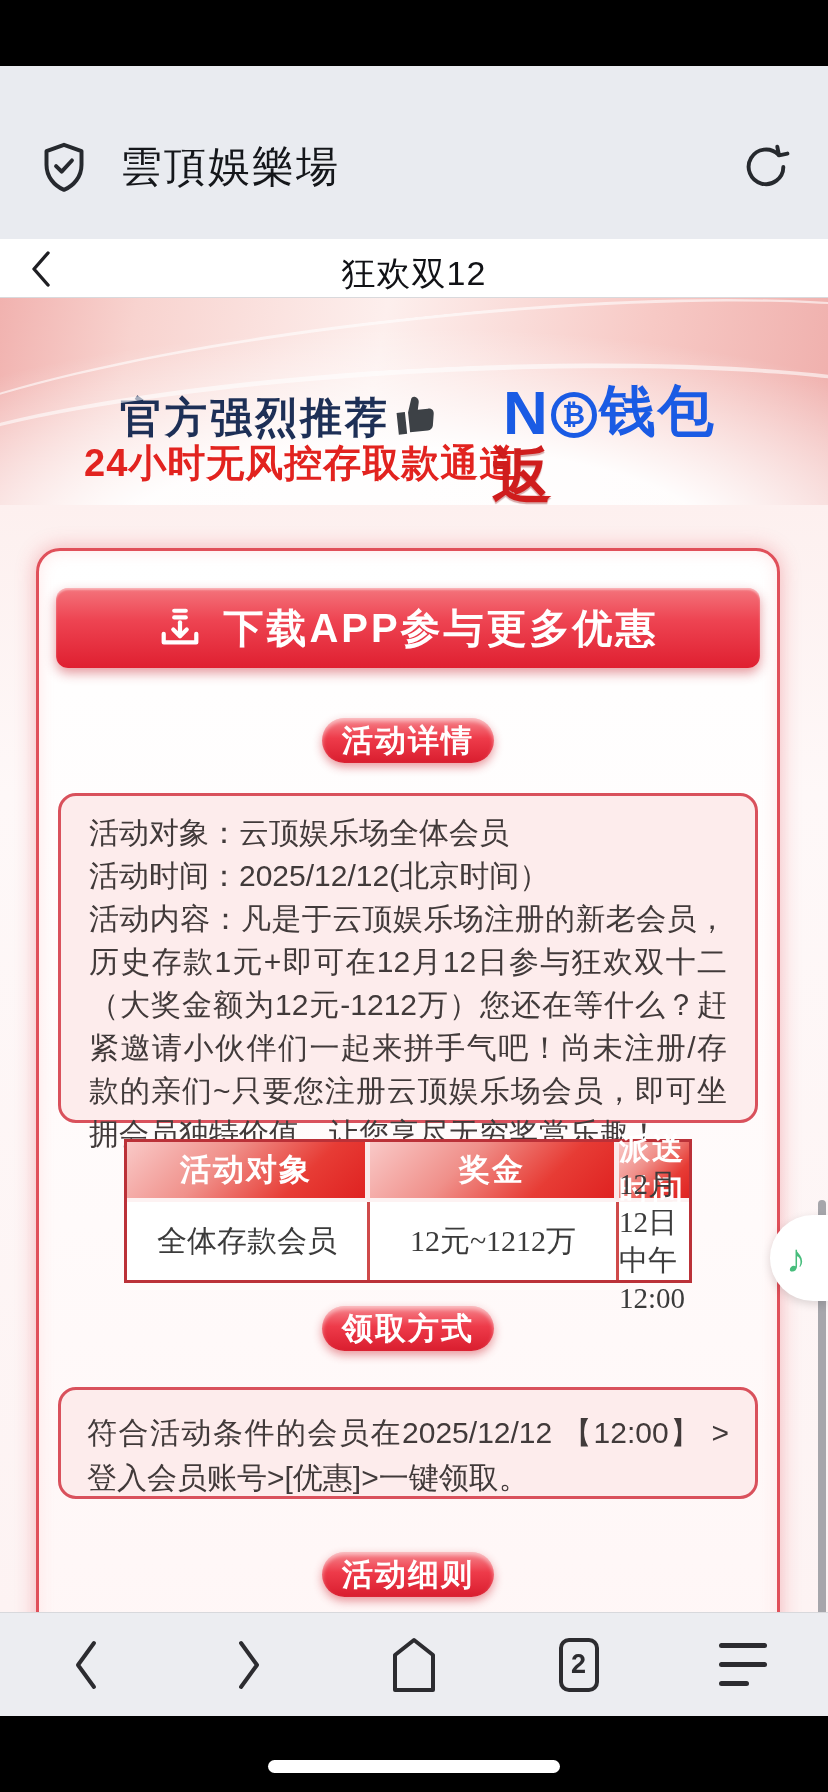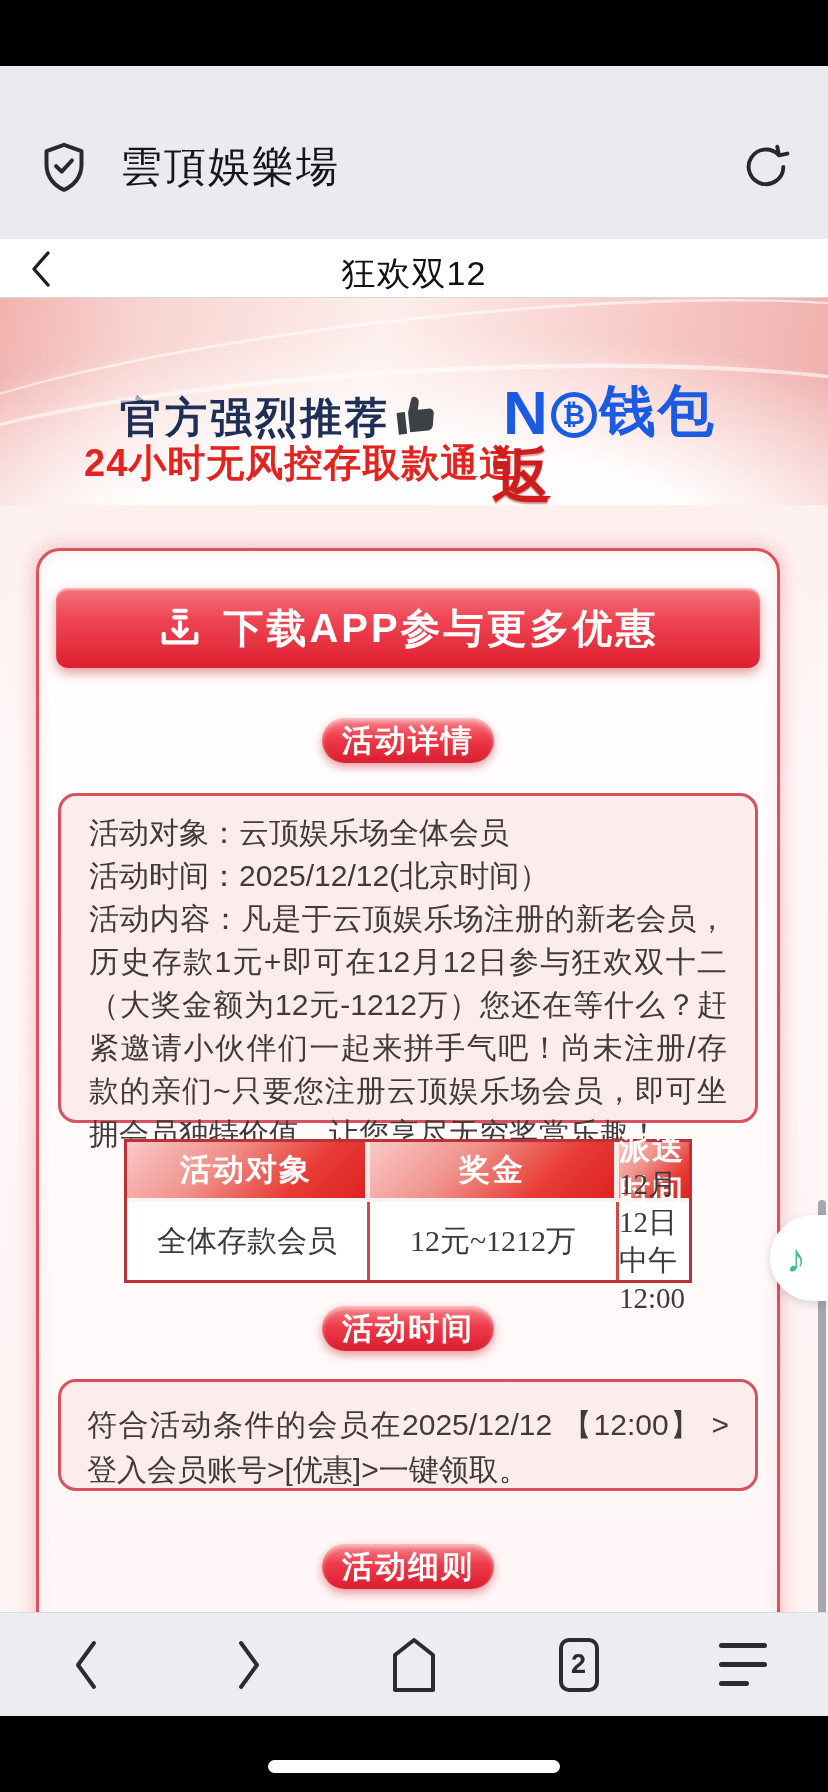--- a/index.html
+++ b/index.html
@@ -65,21 +65,21 @@
     background:linear-gradient(180deg,#f6868d 0%,#ee3b4a 45%,#d91d2e 100%);
     box-shadow:0 4px 10px rgba(205,30,42,.45), inset 0 3px 4px rgba(255,255,255,.5);
     color:#fff; font-size:31px; font-weight:bold; letter-spacing:2px; }
   .pill-details { margin-top:50px; }
   .pill-claim { margin-top:23px; }
   .pill-rules { margin-top:53px; }
 
   .info-box { width:700px; background:#fdecec; border:3px solid #d9515c; border-radius:18px;
     color:#413a3a; text-align:justify; }
   .details-box { margin-top:30px; height:330px; padding:15px 28px; font-size:30px; line-height:43px; }
-  .claim-box { margin-top:28px; height:112px; padding:20px 26px; font-size:30px; line-height:45px; }
+  .claim-box { margin-top:36px; height:112px; padding:20px 26px; font-size:30px; line-height:45px; }
 
   .promo-table { margin-top:16px; width:568px; border:3px solid #bb3138; background:#fff;font-family:Liberation Serif, serif; }
   .t-row { display:grid; grid-template-columns:243px 249px 1fr; }
   .t-head .cell { height:60px; display:flex; align-items:center; justify-content:center;
     background:linear-gradient(135deg,#f9c9c7 0%,#f0908a 38%,#e73c35 72%,#df2221 100%);
     color:#fff; font-size:31px; font-weight:bold; letter-spacing:2px;
     border-right:5px solid #fbeaea; border-bottom:4px solid #fdf2f2; }
   .t-head .cell:last-child { border-right:none; }
   .t-body .cell { height:78px; display:flex; flex-direction:column; align-items:center; justify-content:center;
     background:#fff; color:#3b3b3b; font-size:30px; border-right:3px solid #cf4a4a; }
@@ -184,21 +184,21 @@
         <div class="t-row t-body">
           <div class="cell">全体存款会员</div>
           <div class="cell">12元~1212万</div>
           <div class="cell">
             <span>12月12日</span>
             <span>中午12:00</span>
           </div>
         </div>
       </div>
 
-      <button class="pill pill-claim">活动时间</button>
+      <button class="pill pill-claim">领取方式</button>
 
       <div class="info-box claim-box">符合活动条件的会员在2025/12/12 【12:00】 &gt;登入会员账号&gt;[优惠]&gt;一键领取。</div>
 
       <button class="pill pill-rules">活动细则</button>
 
     </div>
 
     <div class="scrollbar-thumb"></div>
     <div class="music-tab">
       <span class="music-note">♪</span>

